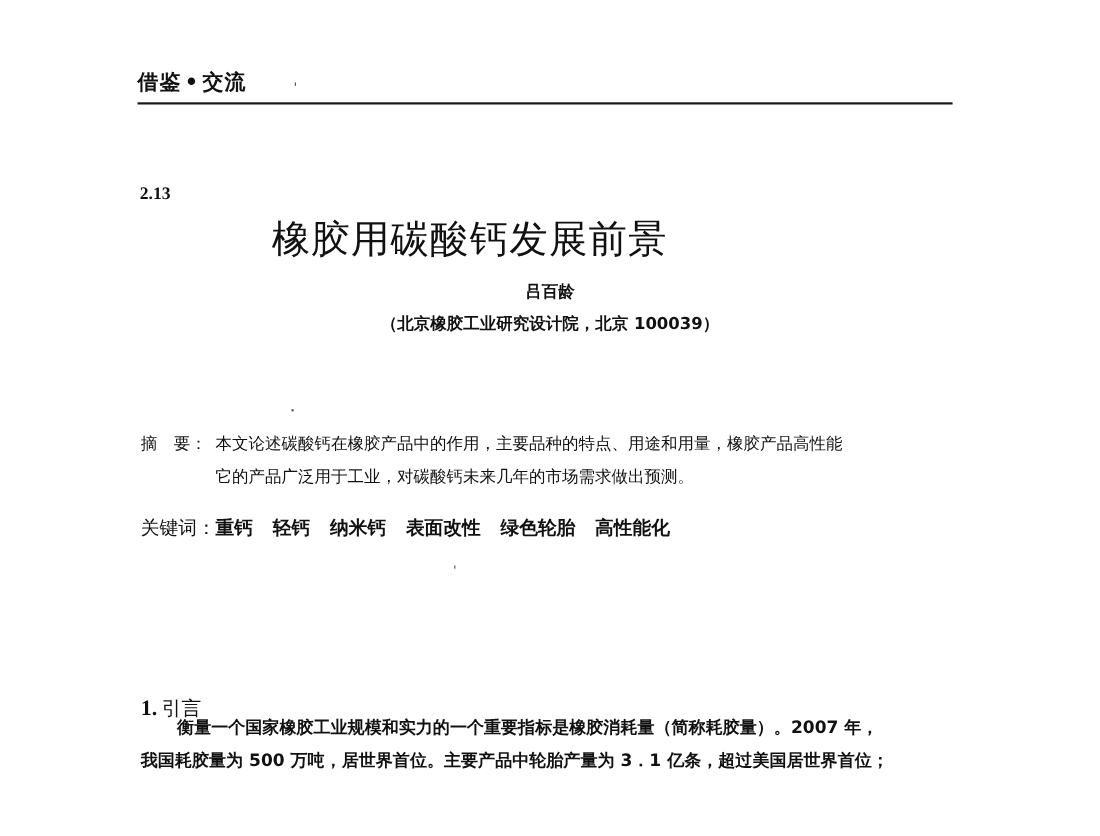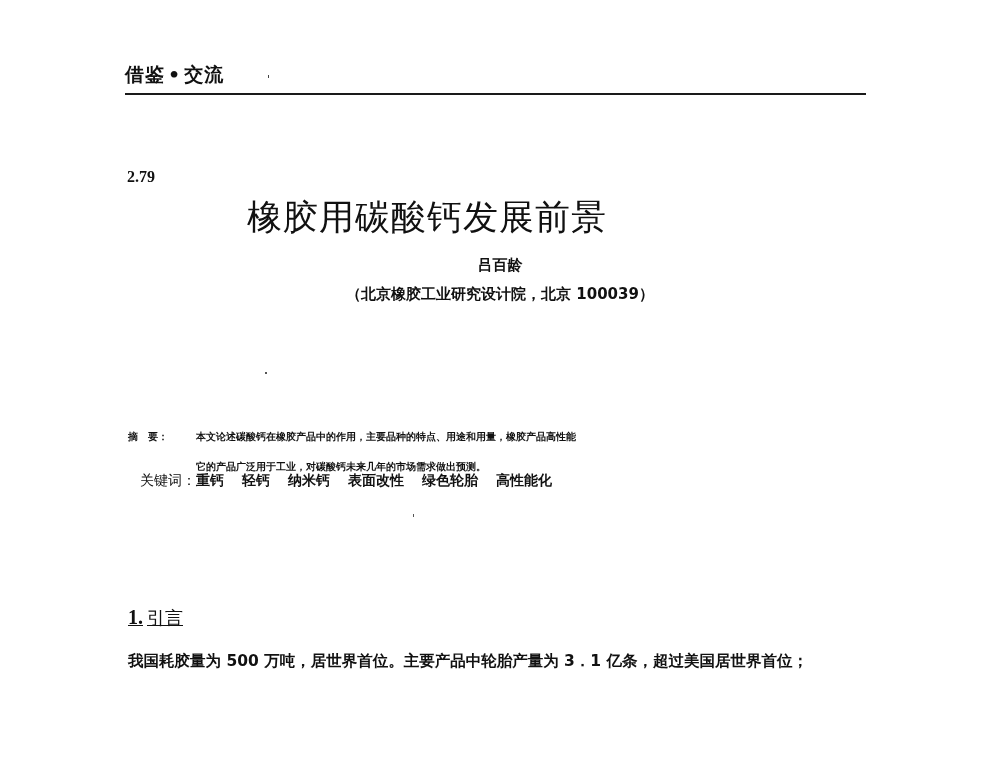--- a/index.html
+++ b/index.html
@@ -91,58 +91,56 @@
     }
     .speck {
       position: absolute;
       width: 2px;
       height: 2px;
       background: #555;
     }
     .abstract {
       position: absolute;
       left: 128px;
-      top: 422px;
+      top: 388px;
       width: 745px;
-      font-size: 10px;
-      font-weight: bold;
+      font-size: 15px;
+      font-weight: normal;
       line-height: 30px;
       font-family: "DejaVu Serif", serif;
     }
     .abstract .label {
       display: inline-block;
       width: 68px;
     }
     .abstract .indent-line {
       display: block;
       padding-left: 68px;
     }
     .keywords {
       position: absolute;
       left: 128px;
       top: 465px;
-      font-size: 14px;
+      font-size: 17px;
       line-height: 30px;
       font-family: "DejaVu Serif", serif;
-      margin-left: 12px;
     }
     .keywords .label {
       font-family: "DejaVu Sans", sans-serif;
     }
     .keywords .kw {
       font-weight: bold;
       margin-right: 18px;
     }
     .section-heading {
       position: absolute;
       left: 128px;
-      top: 606px;
+      top: 632px;
       font-size: 18px;
       font-family: "DejaVu Sans", sans-serif;
-      text-decoration: underline;
     }
     .section-heading .num {
       font-weight: bold;
       font-family: "Liberation Serif", serif;
       font-size: 20px;
       margin-right: 4px;
     }
     .body-text {
       position: absolute;
       left: 128px;
@@ -168,21 +166,21 @@
 <body>
 
 <div class="page">
 
   <div class="running-head">
     <span>借鉴</span><span class="dot">•</span><span>交流</span>
   </div>
   <div class="head-mark"></div>
   <div class="head-rule"></div>
 
-  <div class="section-number">2.79</div>
+  <div class="section-number">2.13</div>
 
   <div class="paper-title">橡胶用碳酸钙发展前景</div>
 
   <div class="author">吕百龄</div>
 
   <div class="affiliation">（北京橡胶工业研究设计院，北京 100039）</div>
 
   <div class="speck" style="left:265px; top:372px;"></div>
   <div class="speck" style="left:413px; top:514px; width:1px; height:3px;"></div>
 
@@ -194,17 +192,18 @@
   <div class="keywords">
     <span class="label">关键词：</span><span class="kw">重钙</span><span class="kw">轻钙</span><span class="kw">纳米钙</span><span class="kw">表面改性</span><span class="kw">绿色轮胎</span><span class="kw">高性能化</span>
   </div>
 
   <div class="section-heading">
     <span class="num">1.</span><span>引言</span>
   </div>
 
   <div class="body-text">
     <p>
+      <span class="line">衡量一个国家橡胶工业规模和实力的一个重要指标是橡胶消耗量（简称耗胶量）。2007 年，</span>
       <span class="line" style="margin-left:-33px;">我国耗胶量为 500 万吨，居世界首位。主要产品中轮胎产量为 3．1 亿条，超过美国居世界首位；</span>
     </p>
   </div>
 
 </div>
 
 </body></html>

